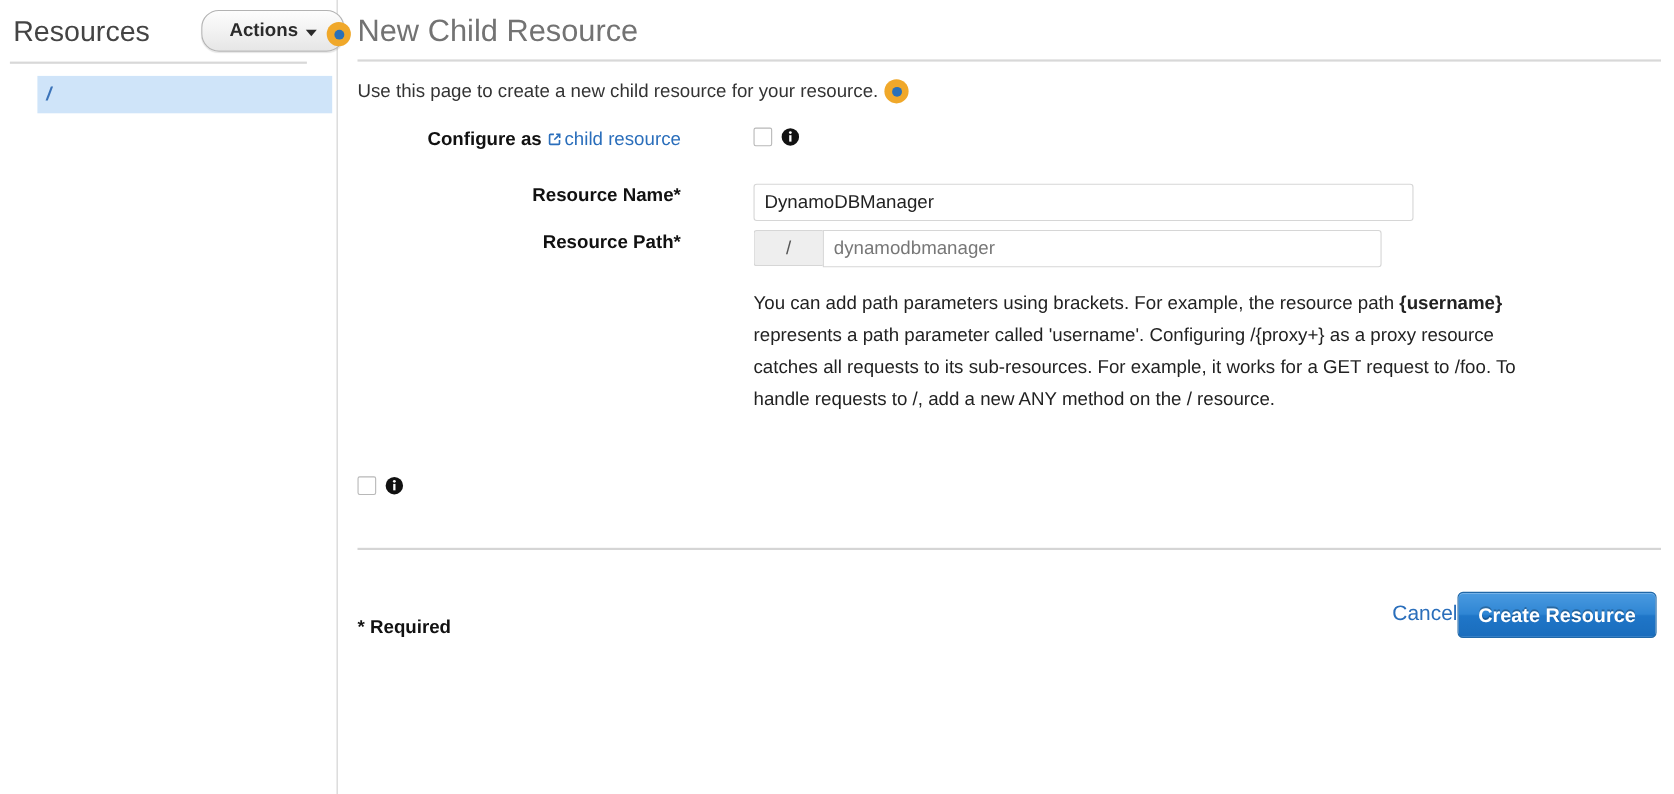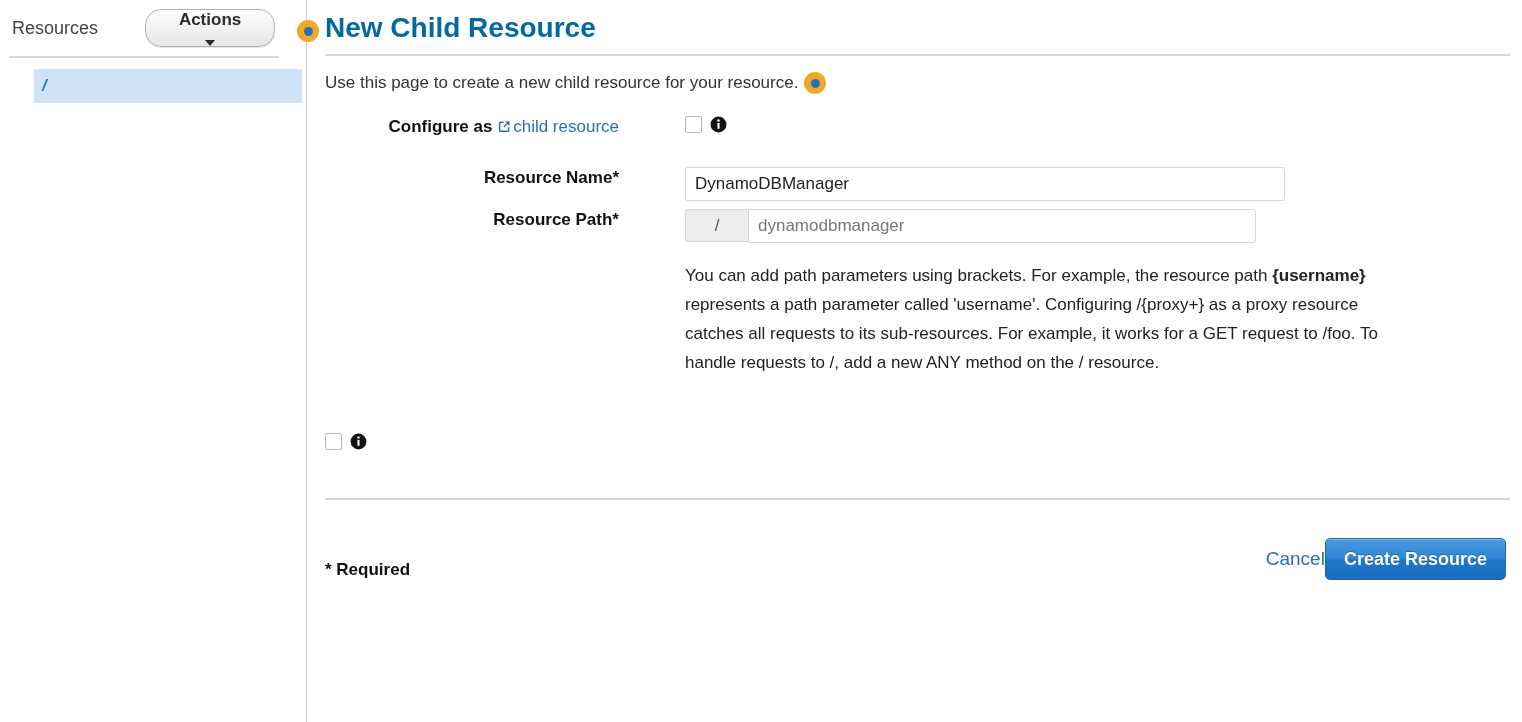--- a/index.html
+++ b/index.html
@@ -34,21 +34,21 @@
     position: relative;
     background: #ffffff;
   }
   .sidebar-head {
     display: flex;
     align-items: center;
     padding: 0 0 0 12px;
     height: 56px;
   }
   .sidebar-title {
-    font-size: 18px;
+    font-size: 26px;
     color: #444444;
     font-weight: 400;
     line-height: 1;
     white-space: nowrap;
   }
   .actions-btn {
     margin-left: 47px;
     height: 38px;
     min-width: 130px;
     padding: 0 14px;
@@ -58,21 +58,20 @@
     background: linear-gradient(to bottom, #fdfdfd 0%, #f2f2f2 50%, #e6e6e6 100%);
     box-shadow: 0 1px 1px rgba(0,0,0,0.10);
     display: flex;
     align-items: center;
     justify-content: center;
     gap: 7px;
     cursor: pointer;
     font-size: 17px;
     font-weight: bold;
     color: #2b2b2b;
-    flex-direction: column;
   }
   .caret-down {
     width: 0; height: 0;
     border-left: 5px solid transparent;
     border-right: 5px solid transparent;
     border-top: 6px solid #2b2b2b;
     display: inline-block;
     margin-top: 3px;
   }
   .sidebar-rule {
@@ -104,22 +103,22 @@
   
   #main {
     flex: 1;
     height: 722px;
     box-sizing: border-box;
     padding: 0 10px 0 18px;
     position: relative;
   }
   .page-title {
     font-size: 28px;
-    font-weight: 700;
-    color: #0369a1;
+    font-weight: 400;
+    color: #737373;
     padding-top: 10px;
     padding-left: 0px;
     line-height: 1.3;
   }
   .title-rule {
     height: 2px;
     background: #d8d8d8;
     margin-top: 8px;
     margin-right: 2px;
   }

